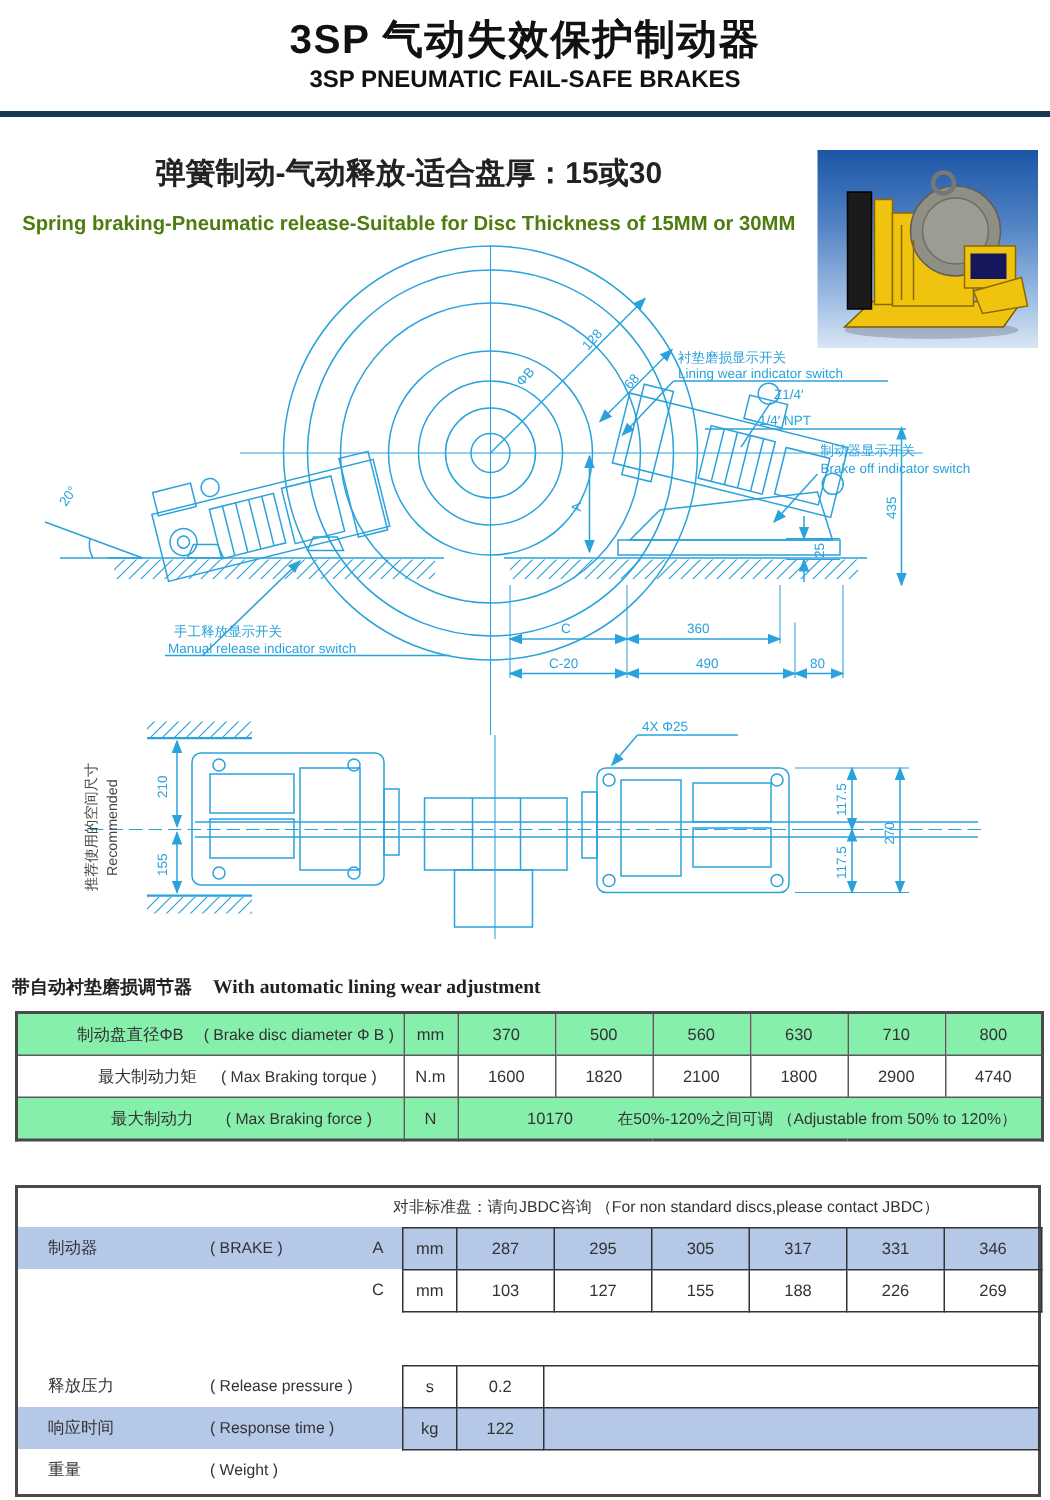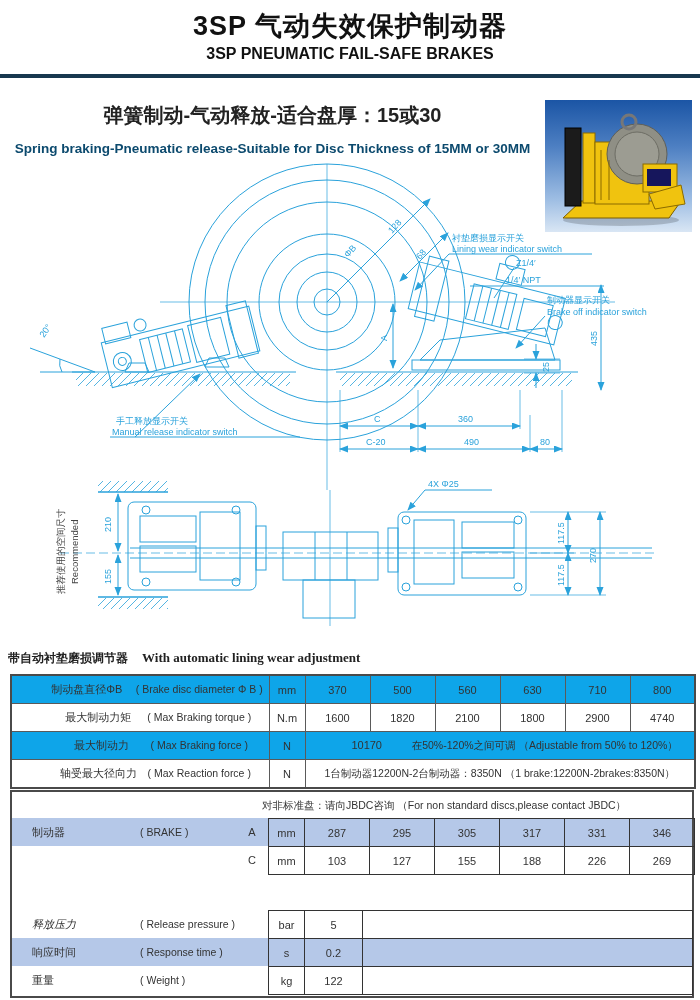--- a/index.html
+++ b/index.html
@@ -4,34 +4,34 @@
 <style>
   html,body{margin:0;padding:0;}
   body{width:700px;height:1000px;background:#ffffff;position:relative;overflow:hidden;
        font-family:"Liberation Sans",sans-serif;color:#333;}
   .abs{position:absolute;}
   
   .title-cn{top:8px;left:0;width:700px;text-align:center;font-size:27px;font-weight:bold;color:#111;letter-spacing:1px;}
   .title-en{top:45px;left:0;width:700px;text-align:center;font-size:16px;font-weight:bold;color:#111;}
   .navy-bar{top:74px;left:0;width:700px;height:4px;background:#17384F;}
   .sub-cn{top:102px;left:0;width:545px;text-align:center;font-size:20px;font-weight:bold;color:#222;}
-  .sub-en{top:141px;left:0;width:545px;text-align:center;font-size:13.5px;font-weight:bold;color:#0c4a6e;}
+  .sub-en{top:141px;left:0;width:545px;text-align:center;font-size:13.5px;font-weight:bold;color:#4d7c0f;}
   
   .photo{left:545px;top:100px;width:147px;height:132px;
          background:linear-gradient(180deg,#1b55a5 0%,#4d7fc2 35%,#9dbde3 75%,#d9e6f4 100%);}
   
   .drawing{top:160px;left:0;}
   
   .note-line{top:650px;left:8px;font-size:12px;font-weight:bold;color:#222;}
   .note-line .en{font-family:"Liberation Serif",serif;font-size:13px;margin-left:14px;}
   
   table.t1{position:absolute;top:674px;left:10px;width:684px;border-collapse:collapse;table-layout:fixed;}
   table.t1 td{border:1px solid #5a5a5a;height:27px;font-size:11px;color:#333;text-align:center;padding:0;overflow:hidden;}
   table.t1{border:2px solid #4a4a4a;}
-  tr.blue{background:#0ea5e9;}
+  tr.blue{background:#86efac;}
   td.lbl{text-align:left;}
   td.lbl .cn{display:inline-block;width:46%;padding-left:20px;box-sizing:border-box;}
   td.lbl .en{display:inline-block;font-size:10.5px;}
   td.merged{text-align:left;}
   td.merged .mv{display:inline-block;width:90px;text-align:center;}
   td.merged .mn{font-size:10.5px;}
   td.merged.center{text-align:center;}
   
   .box2{top:790px;left:10px;width:684px;height:208px;border:2px solid #4a4a4a;box-sizing:border-box;background:#fff;}
   .box2 .band{position:absolute;left:0;width:680px;height:28px;background:#B5C8E8;}
@@ -281,25 +281,20 @@
     <td>2100</td>
     <td>1800</td>
     <td>2900</td>
     <td>4740</td>
   </tr>
   <tr class="blue">
     <td class="lbl"><span class="cn">最大制动力</span><span class="en">( Max Braking force )</span></td>
     <td>N</td>
     <td class="merged" colspan="6"><span class="mv">10170</span><span class="mn">在50%-120%之间可调 （Adjustable from 50% to 120%）</span></td>
   </tr>
-  <tr>
-    <td class="lbl"><span class="cn">轴受最大径向力</span><span class="en">( Max Reaction force )</span></td>
-    <td>N</td>
-    <td class="merged center" colspan="6"><span class="mn">1台制动器12200N-2台制动器：8350N （1 brake:12200N-2brakes:8350N）</span></td>
-  </tr>
 </tbody>
   </table>
 
 <div class="abs box2">
   <div class="band band-a"></div>
   <div class="band band-e"></div>
 
   <div class="notice">对非标准盘：请向JBDC咨询 （For non standard discs,please contact JBDC）</div>
 
   <div class="cellTxt" style="left:20px;top:26px;">制动器</div>
@@ -332,39 +327,34 @@
       <td>103</td>
       <td>127</td>
       <td>155</td>
       <td>188</td>
       <td>226</td>
       <td>269</td>
     </tr>
   </tbody>
     </table>
 
-  <div class="cellTxt" style="left:20px;top:118px;font-style:italic;">释放压力</div>
+  <div class="cellTxt" style="left:20px;top:118px;">释放压力</div>
   <div class="cellTxt" style="left:128px;top:118px;font-size:10.5px;">( Release pressure )</div>
   <div class="cellTxt" style="left:20px;top:146px;">响应时间</div>
   <div class="cellTxt" style="left:128px;top:146px;font-size:10.5px;">( Response time )</div>
   <div class="cellTxt" style="left:20px;top:174px;">重量</div>
   <div class="cellTxt" style="left:128px;top:174px;font-size:10.5px;">( Weight )</div>
 
   <table class="sub sub-def">
     <colgroup>
         <col style="width:36px">
         <col style="width:58px">
         <col style="width:330px">
       </colgroup>
     <tbody>
-        <tr>
-      <td>bar</td>
-      <td>5</td>
-      <td></td>
-    </tr>
     <tr>
       <td>s</td>
       <td>0.2</td>
       <td></td>
     </tr>
     <tr>
       <td>kg</td>
       <td>122</td>
       <td></td>
     </tr>

